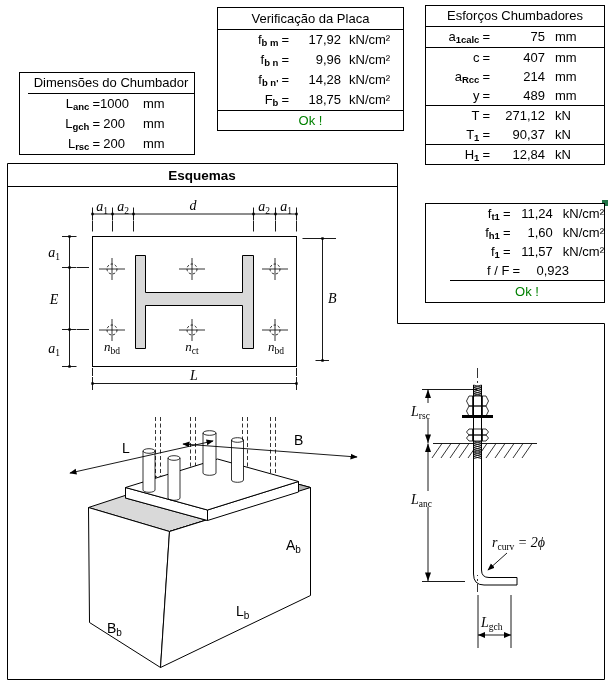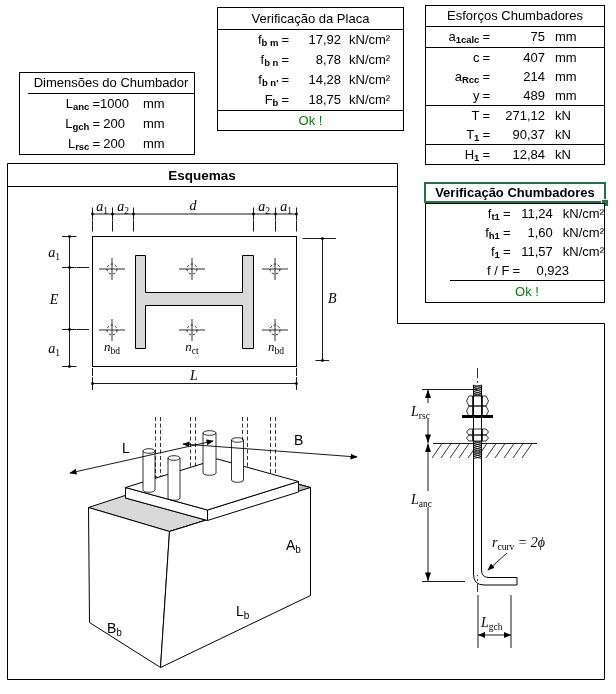--- a/index.html
+++ b/index.html
@@ -291,21 +291,21 @@
 
 <div class="tbl" id="tbl-placa">
   <div class="title">Verificação da Placa</div>
   <div class="trow">
     <span class="lbl"><span>f</span><sub>b m</sub><span class="eq">=</span></span>
     <span class="val">17,92</span>
     <span class="unit">kN/cm²</span>
   </div>
   <div class="trow">
     <span class="lbl"><span>f</span><sub>b n</sub><span class="eq">=</span></span>
-    <span class="val">8,78</span>
+    <span class="val">9,96</span>
     <span class="unit">kN/cm²</span>
   </div>
   <div class="trow">
     <span class="lbl"><span>f</span><sub>b n'</sub><span class="eq">=</span></span>
     <span class="val">14,28</span>
     <span class="unit">kN/cm²</span>
   </div>
   <div class="trow">
     <span class="lbl"><span>F</span><sub>b</sub><span class="eq">=</span></span>
     <span class="val">18,75</span>
@@ -346,21 +346,20 @@
     <span class="val">90,37</span>
     <span class="unit">kN</span>
   </div>
   <div class="trow h19">
     <span class="lbl"><span>H</span><sub>1</sub><span class="eq">=</span></span>
     <span class="val">12,84</span>
     <span class="unit">kN</span>
   </div>
 </div>
 
-<div id="chumb-title">Verificação Chumbadores</div>
 <div id="chumb-handle"></div>
 <div class="tbl" id="tbl-chumb">
   <div class="trow h19">
     <span class="lbl"><span>f</span><sub>t1</sub><span class="eq">=</span></span>
     <span class="val">11,24</span>
     <span class="unit">kN/cm²</span>
   </div>
   <div class="trow h19">
     <span class="lbl"><span>f</span><sub>h1</sub><span class="eq">=</span></span>
     <span class="val">1,60</span>

